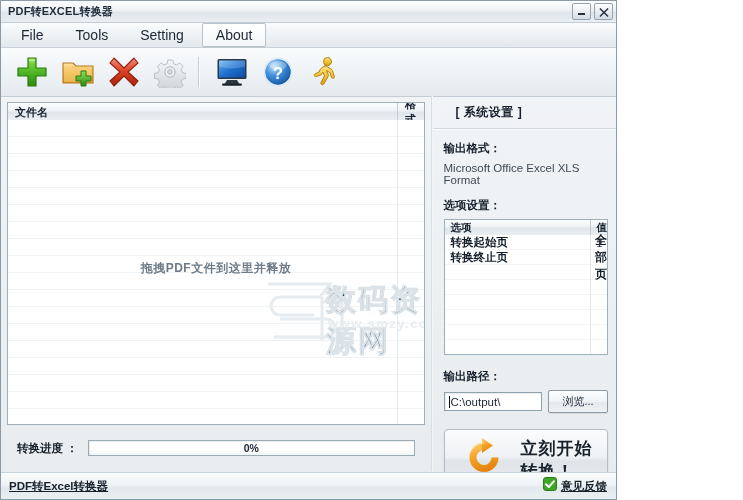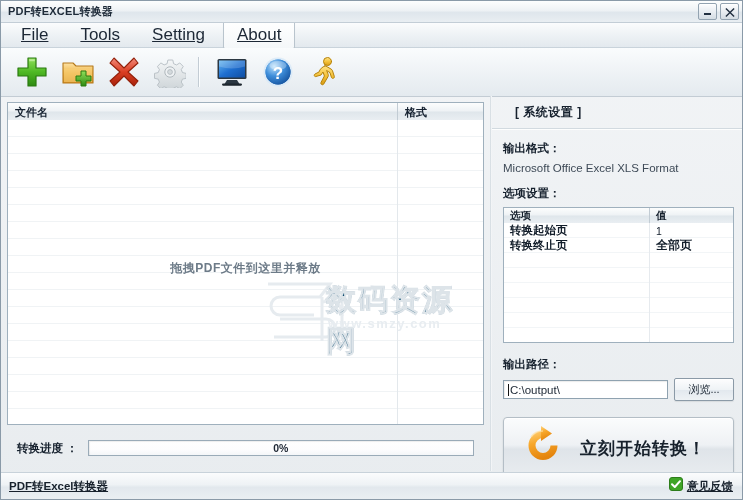--- a/index.html
+++ b/index.html
@@ -3,21 +3,21 @@
 <meta charset="utf-8">
 <style>
   html, body {
     margin: 0; padding: 0;
     width: 743px; height: 500px;
     overflow: hidden;
     font-family: "Liberation Sans", "DejaVu Sans", sans-serif;
   }
   #app {
     position: relative;
-    width: 743px; height: 500px;
+    width: 617px; height: 500px;
     box-sizing: border-box;
     border: 1px solid #8a9aa8;
     background: linear-gradient(to bottom, #f3f5f7 0%, #e8ecef 100%);
     overflow: hidden;
   }
 
   
   #titlebar {
     position: relative;
     height: 21px;
@@ -44,27 +44,26 @@
 
   
   #menubar {
     height: 24px;
     background: linear-gradient(to bottom, #fbfcfd 0%, #eef2f5 50%, #e3e9ee 100%);
     border-bottom: 1px solid #c9d3db;
     display: flex; align-items: center;
     padding-left: 6px;
   }
   .menu-item {
-    font-size: 17px; color: #1c2735;
+    font-size: 14px; color: #1c2735;
     padding: 3px 13px;
     margin-right: 4px;
     border: 1px solid transparent;
     border-radius: 2px;
     white-space: nowrap;
-    text-decoration: underline;
   }
   .menu-item.active {
     background: linear-gradient(to bottom, #ffffff 0%, #f4f7f9 100%);
     border: 1px solid #b9c4cd;
     box-shadow: 0 1px 1px rgba(0,0,0,.06);
   }
 
   
   #toolbar {
     height: 48px;

